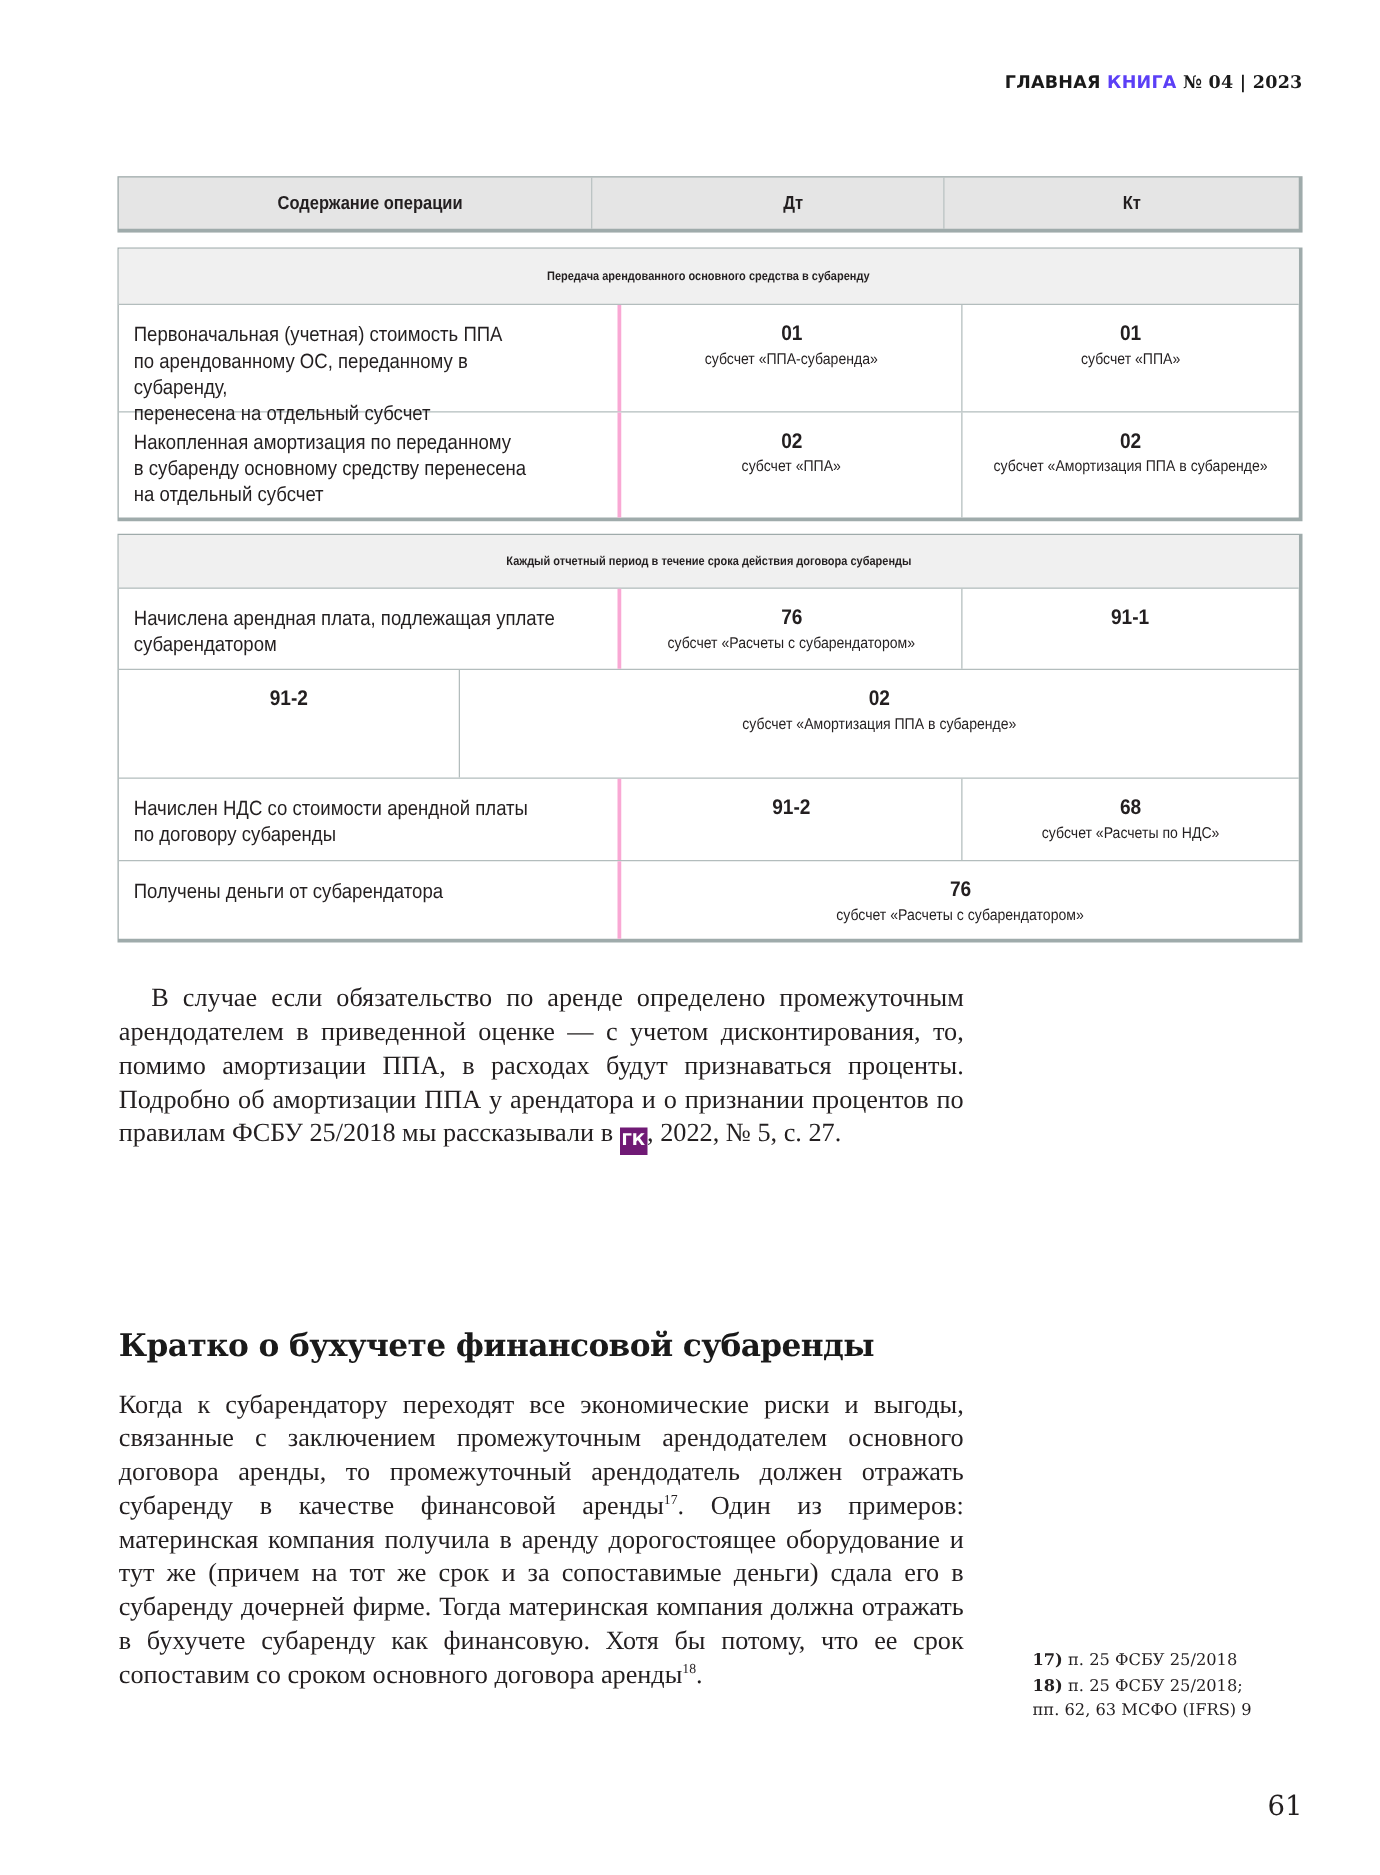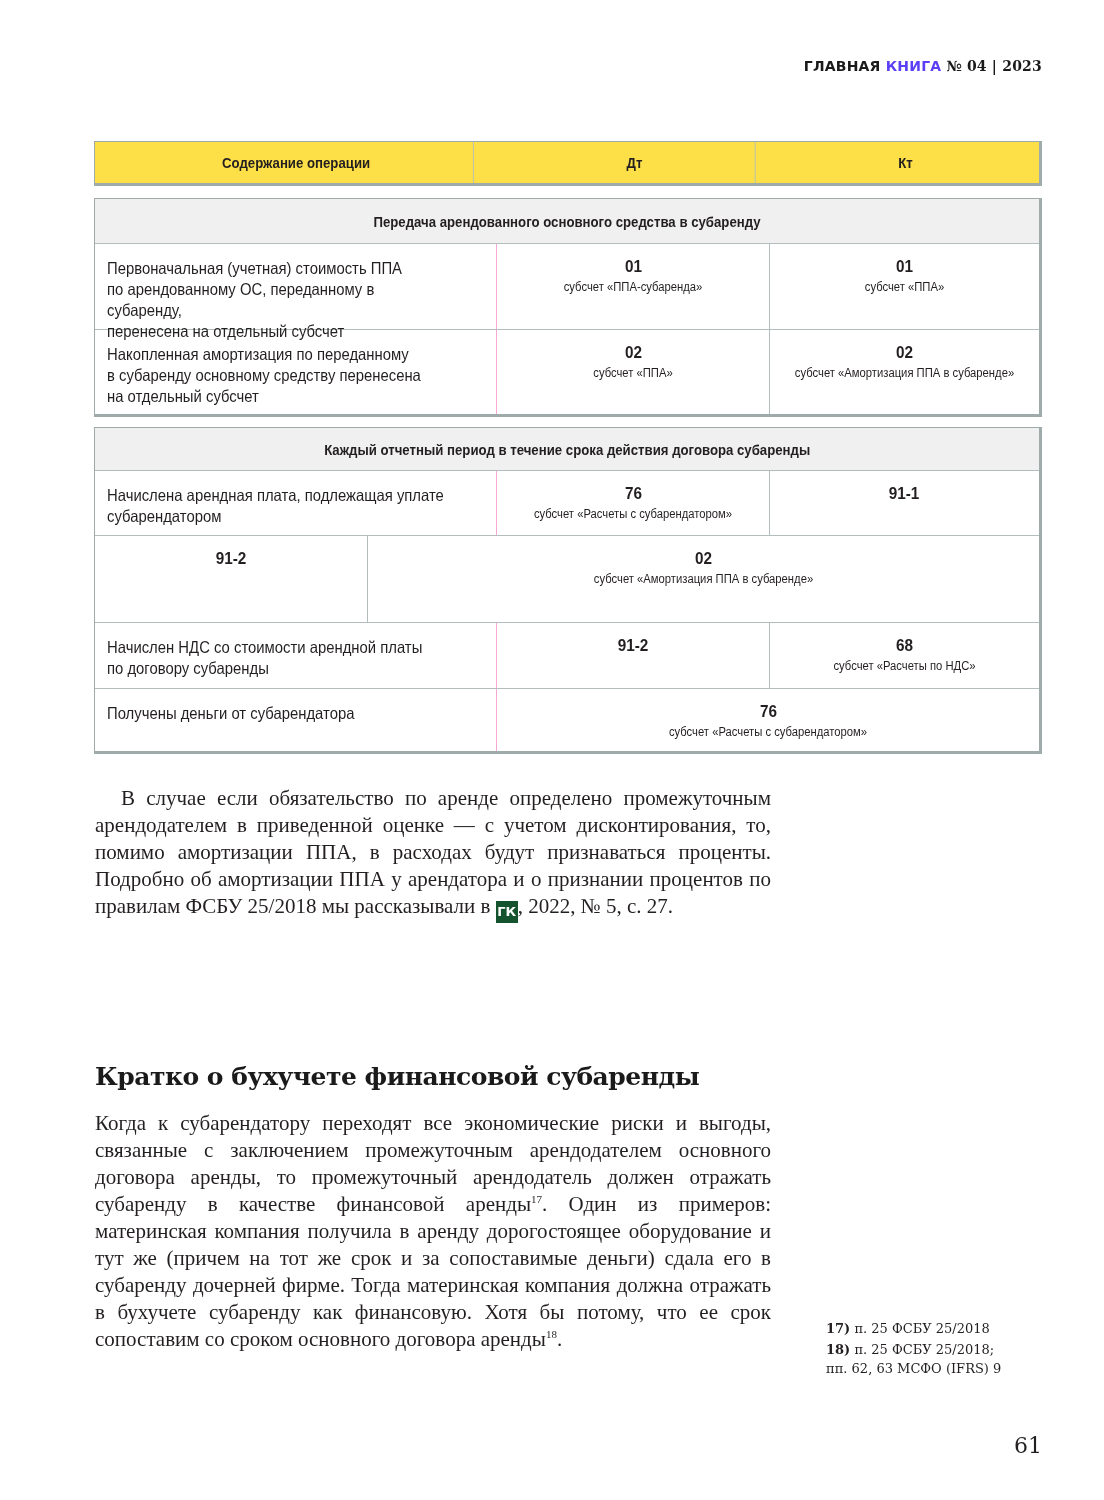--- a/index.html
+++ b/index.html
@@ -2,44 +2,44 @@
 <html><head>
   <meta charset="utf-8">
   <style>
     html, body { margin: 0; padding: 0; background: #ffffff; }
     body { width: 1104px; height: 1500px; position: relative; overflow: hidden; color: #231f20; }
     .masthead { position: absolute; top: 58px; right: 62px; font-family: "DejaVu Sans", sans-serif; font-weight: bold; font-size: 14px; letter-spacing: 0.2px; color: #1a1a1a; }
     .masthead .accent { color: #5b3ff6; }
     .masthead .issue { font-family: "DejaVu Serif", serif; }
 
     .tbl { position: absolute; left: 94px; width: 948px; border: 1px solid #9fabab; border-bottom: 3px solid #9fabab; border-right: 3px solid #9fabab; box-sizing: border-box; font-family: "Liberation Sans", sans-serif; }
-    .hdr { top: 141px; height: 45px; background: #fde047; display: flex; }
+    .hdr { top: 141px; height: 45px; background: #e5e5e5; display: flex; }
     .hdr > div { display: flex; align-items: center; justify-content: center; font-weight: bold; font-size: 15px; transform: scaleX(0.88); }
     .col1 { width: 402px; }
     .col2 { width: 273px; }
     .col3 { flex: 1; }
     .hdr .c { border-right: 1px solid #b3bdbd; }
     .hdr-cell { height: 100%; }
     .sec { }
-    .sec-title { background: #f0f0f0; height: 44px; display: flex; align-items: center; justify-content: center; font-weight: bold; font-size: 15px; border-bottom: 1px solid #b3bdbd; }
+    .sec-title { background: #f0f0f0; height: 44px; display: flex; align-items: center; justify-content: center; font-weight: bold; font-size: 10px; border-bottom: 1px solid #b3bdbd; }
     .sec-title span { display: inline-block; transform: scaleX(0.88); }
     .row { display: flex; border-bottom: 1px solid #b3bdbd; }
     .row:last-child { border-bottom: none; }
     .row .cell { box-sizing: border-box; }
-    .row .op { width: 402px; padding: 14px 12px 8px 12px; font-size: 16.5px; line-height: 21px; border-right: 1px solid #f9a8d4; }
+    .row .op { width: 402px; padding: 14px 12px 8px 12px; font-size: 16.5px; line-height: 21px; border-right: 3px solid #f9a8d4; }
     .row .op span { display: inline-block; transform: scaleX(0.9); transform-origin: left; white-space: pre-line; }
     .row .acc { width: 273px; text-align: center; padding-top: 12px; border-right: 1px solid #b3bdbd; }
     .row .acc.last { flex: 1; border-right: none; }
     .acc .num { font-weight: bold; font-size: 17px; line-height: 22px; display: inline-block; transform: scaleX(0.9); }
     .acc .sub { font-size: 12.5px; line-height: 18px; display: block; transform: scaleX(0.9); }
 
     .body-text { position: absolute; left: 95px; width: 676px; font-family: "Liberation Serif", serif; font-size: 21px; line-height: 27px; text-align: justify; color: #231f20; }
     .body-text p { margin: 0; text-indent: 26px; }
     .body-text p.noindent { text-indent: 0; }
-    .gk-icon { display: inline-block; width: 22px; height: 22px; background: #14532d; color: #fff; font-family: "DejaVu Sans", sans-serif; font-weight: bold; font-size: 13px; line-height: 22px; text-align: center; vertical-align: -3px; text-indent: 0; }
+    .gk-icon { display: inline-block; width: 22px; height: 22px; background: #701a75; color: #fff; font-family: "DejaVu Sans", sans-serif; font-weight: bold; font-size: 13px; line-height: 22px; text-align: center; vertical-align: -3px; text-indent: 0; }
     sup { font-size: 11px; line-height: 0; }
     .heading { position: absolute; left: 95px; top: 1062px; font-family: "DejaVu Serif", serif; font-weight: bold; font-size: 25px; color: #1a1a1a; letter-spacing: -0.5px; }
     .footnotes { position: absolute; left: 826px; top: 1319px; font-family: "DejaVu Serif", serif; font-size: 13px; line-height: 19px; color: #231f20; }
     .footnotes .fn { margin-bottom: 2px; }
     .footnotes b { font-weight: bold; }
     .page-number { position: absolute; right: 62px; top: 1433px; font-family: "DejaVu Serif", serif; font-size: 22px; color: #231f20; }
   </style>
 </head>
 <body>
 

